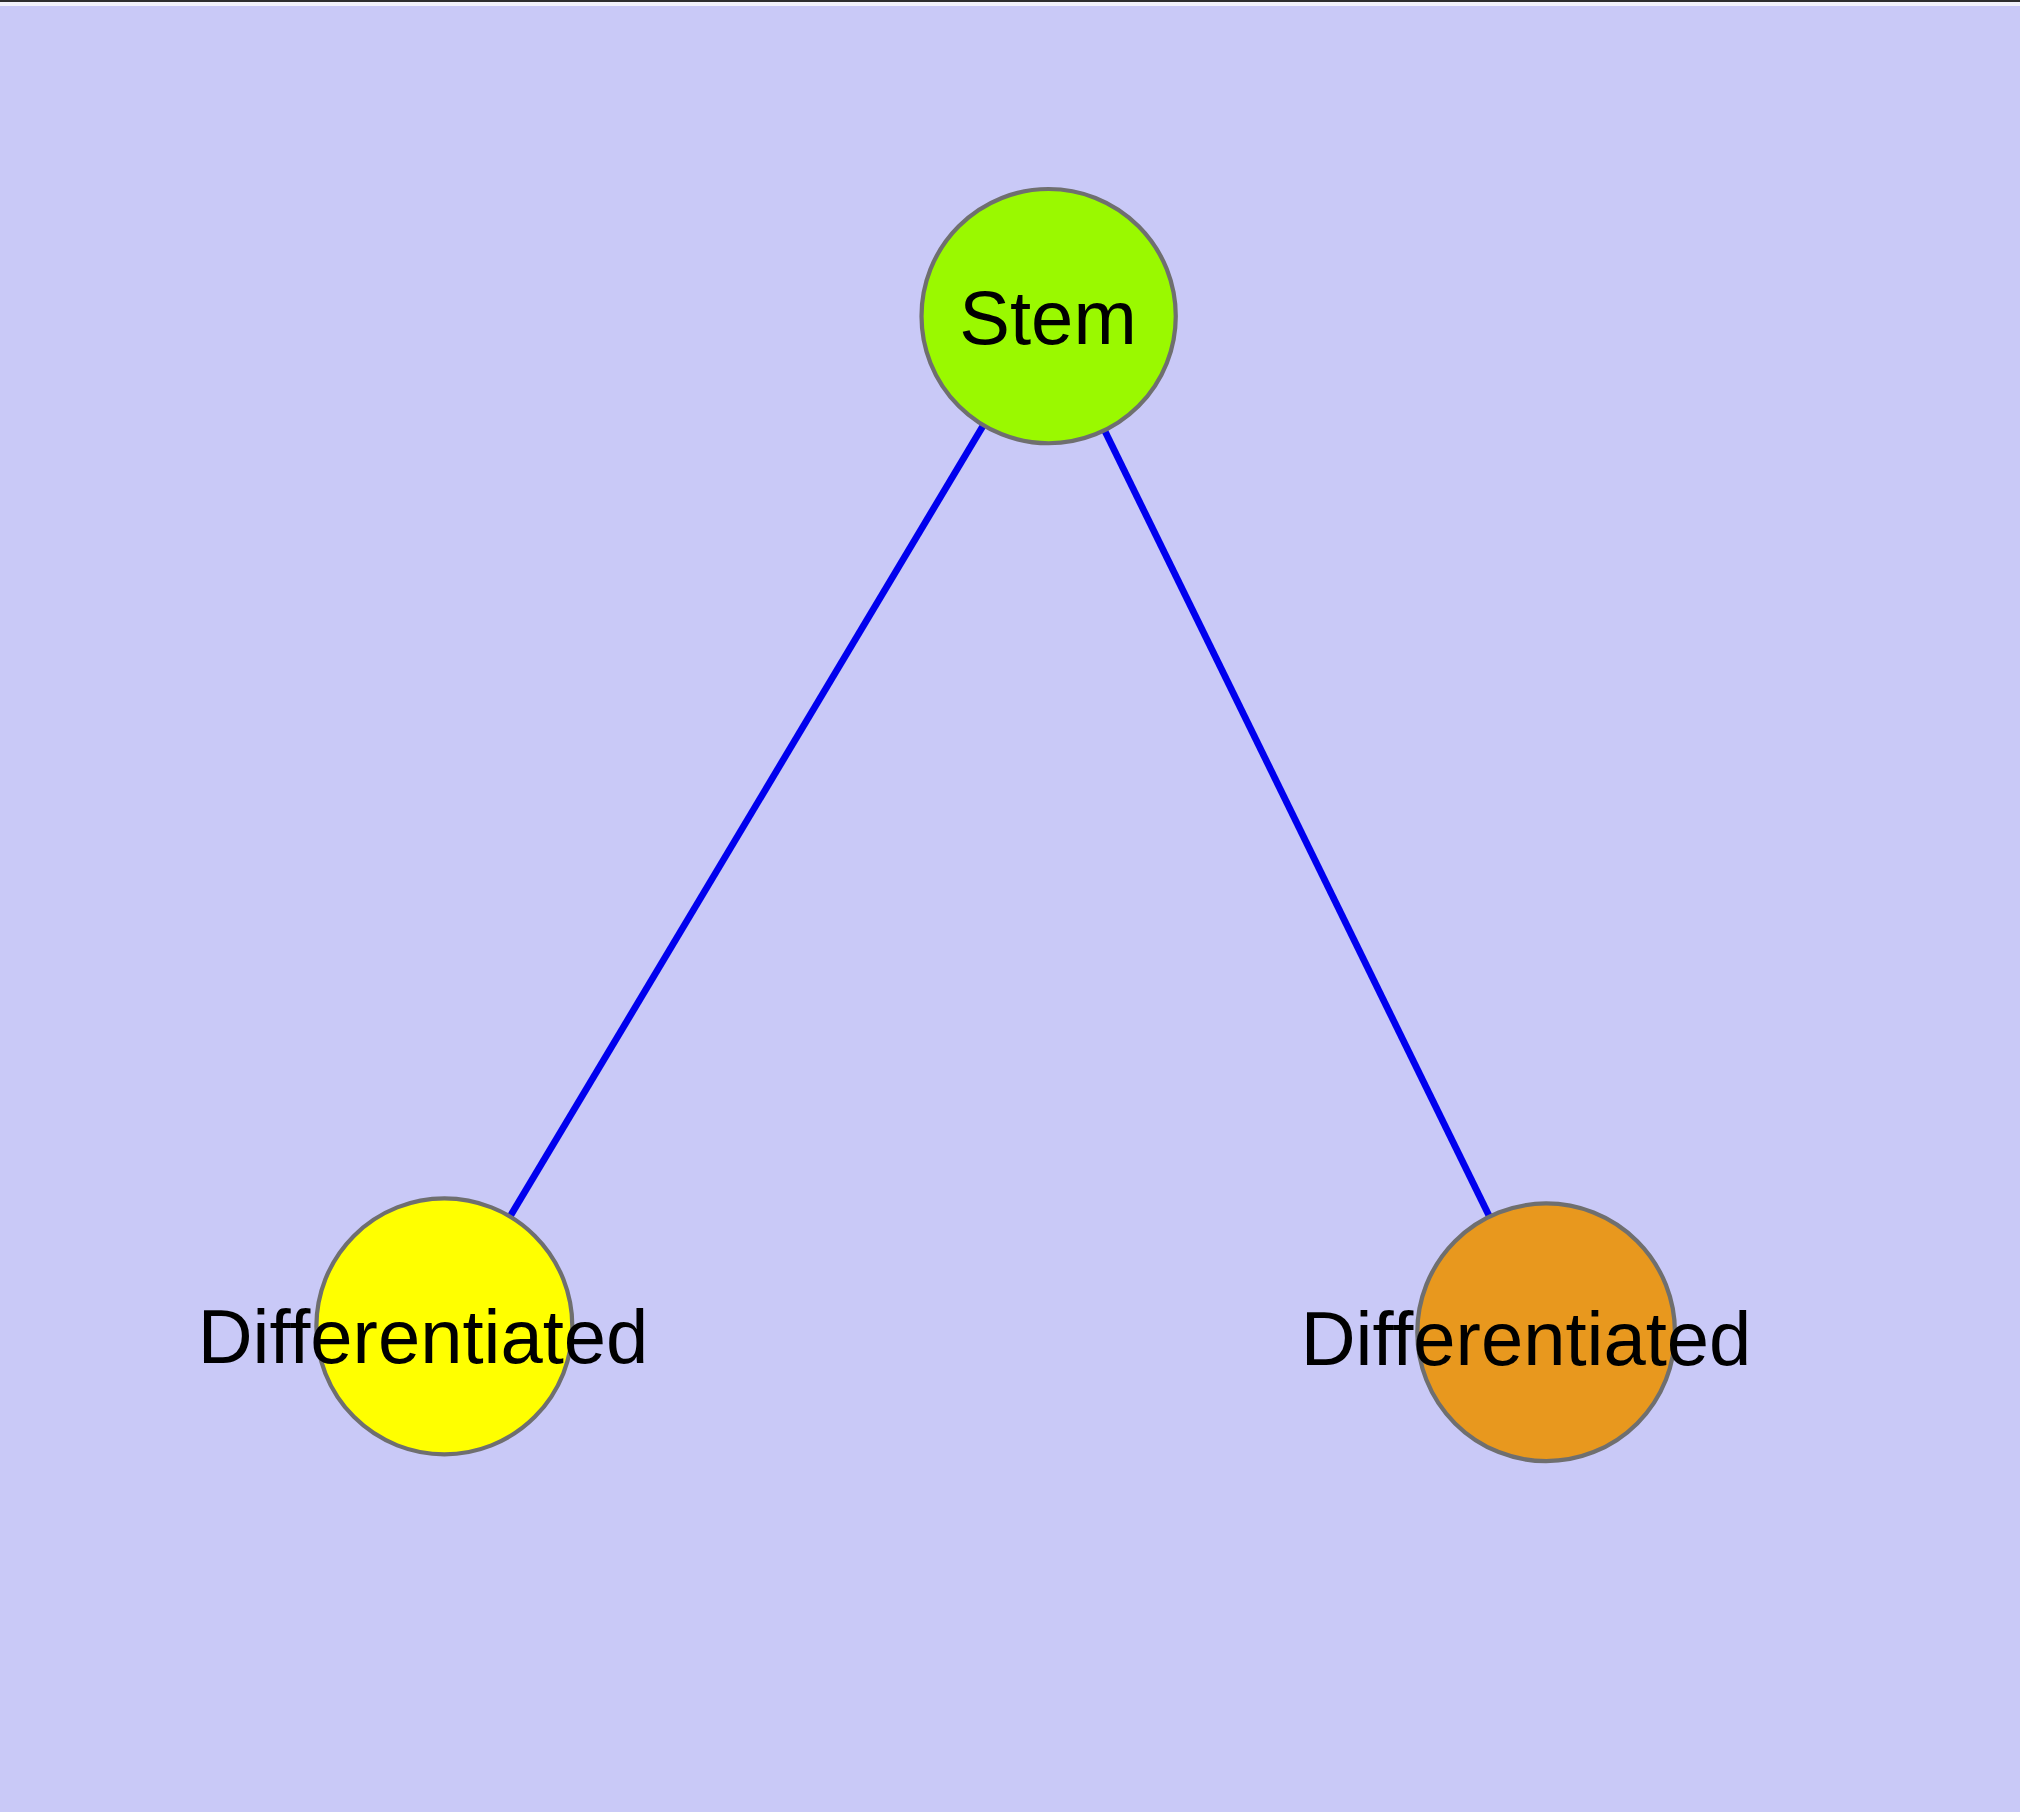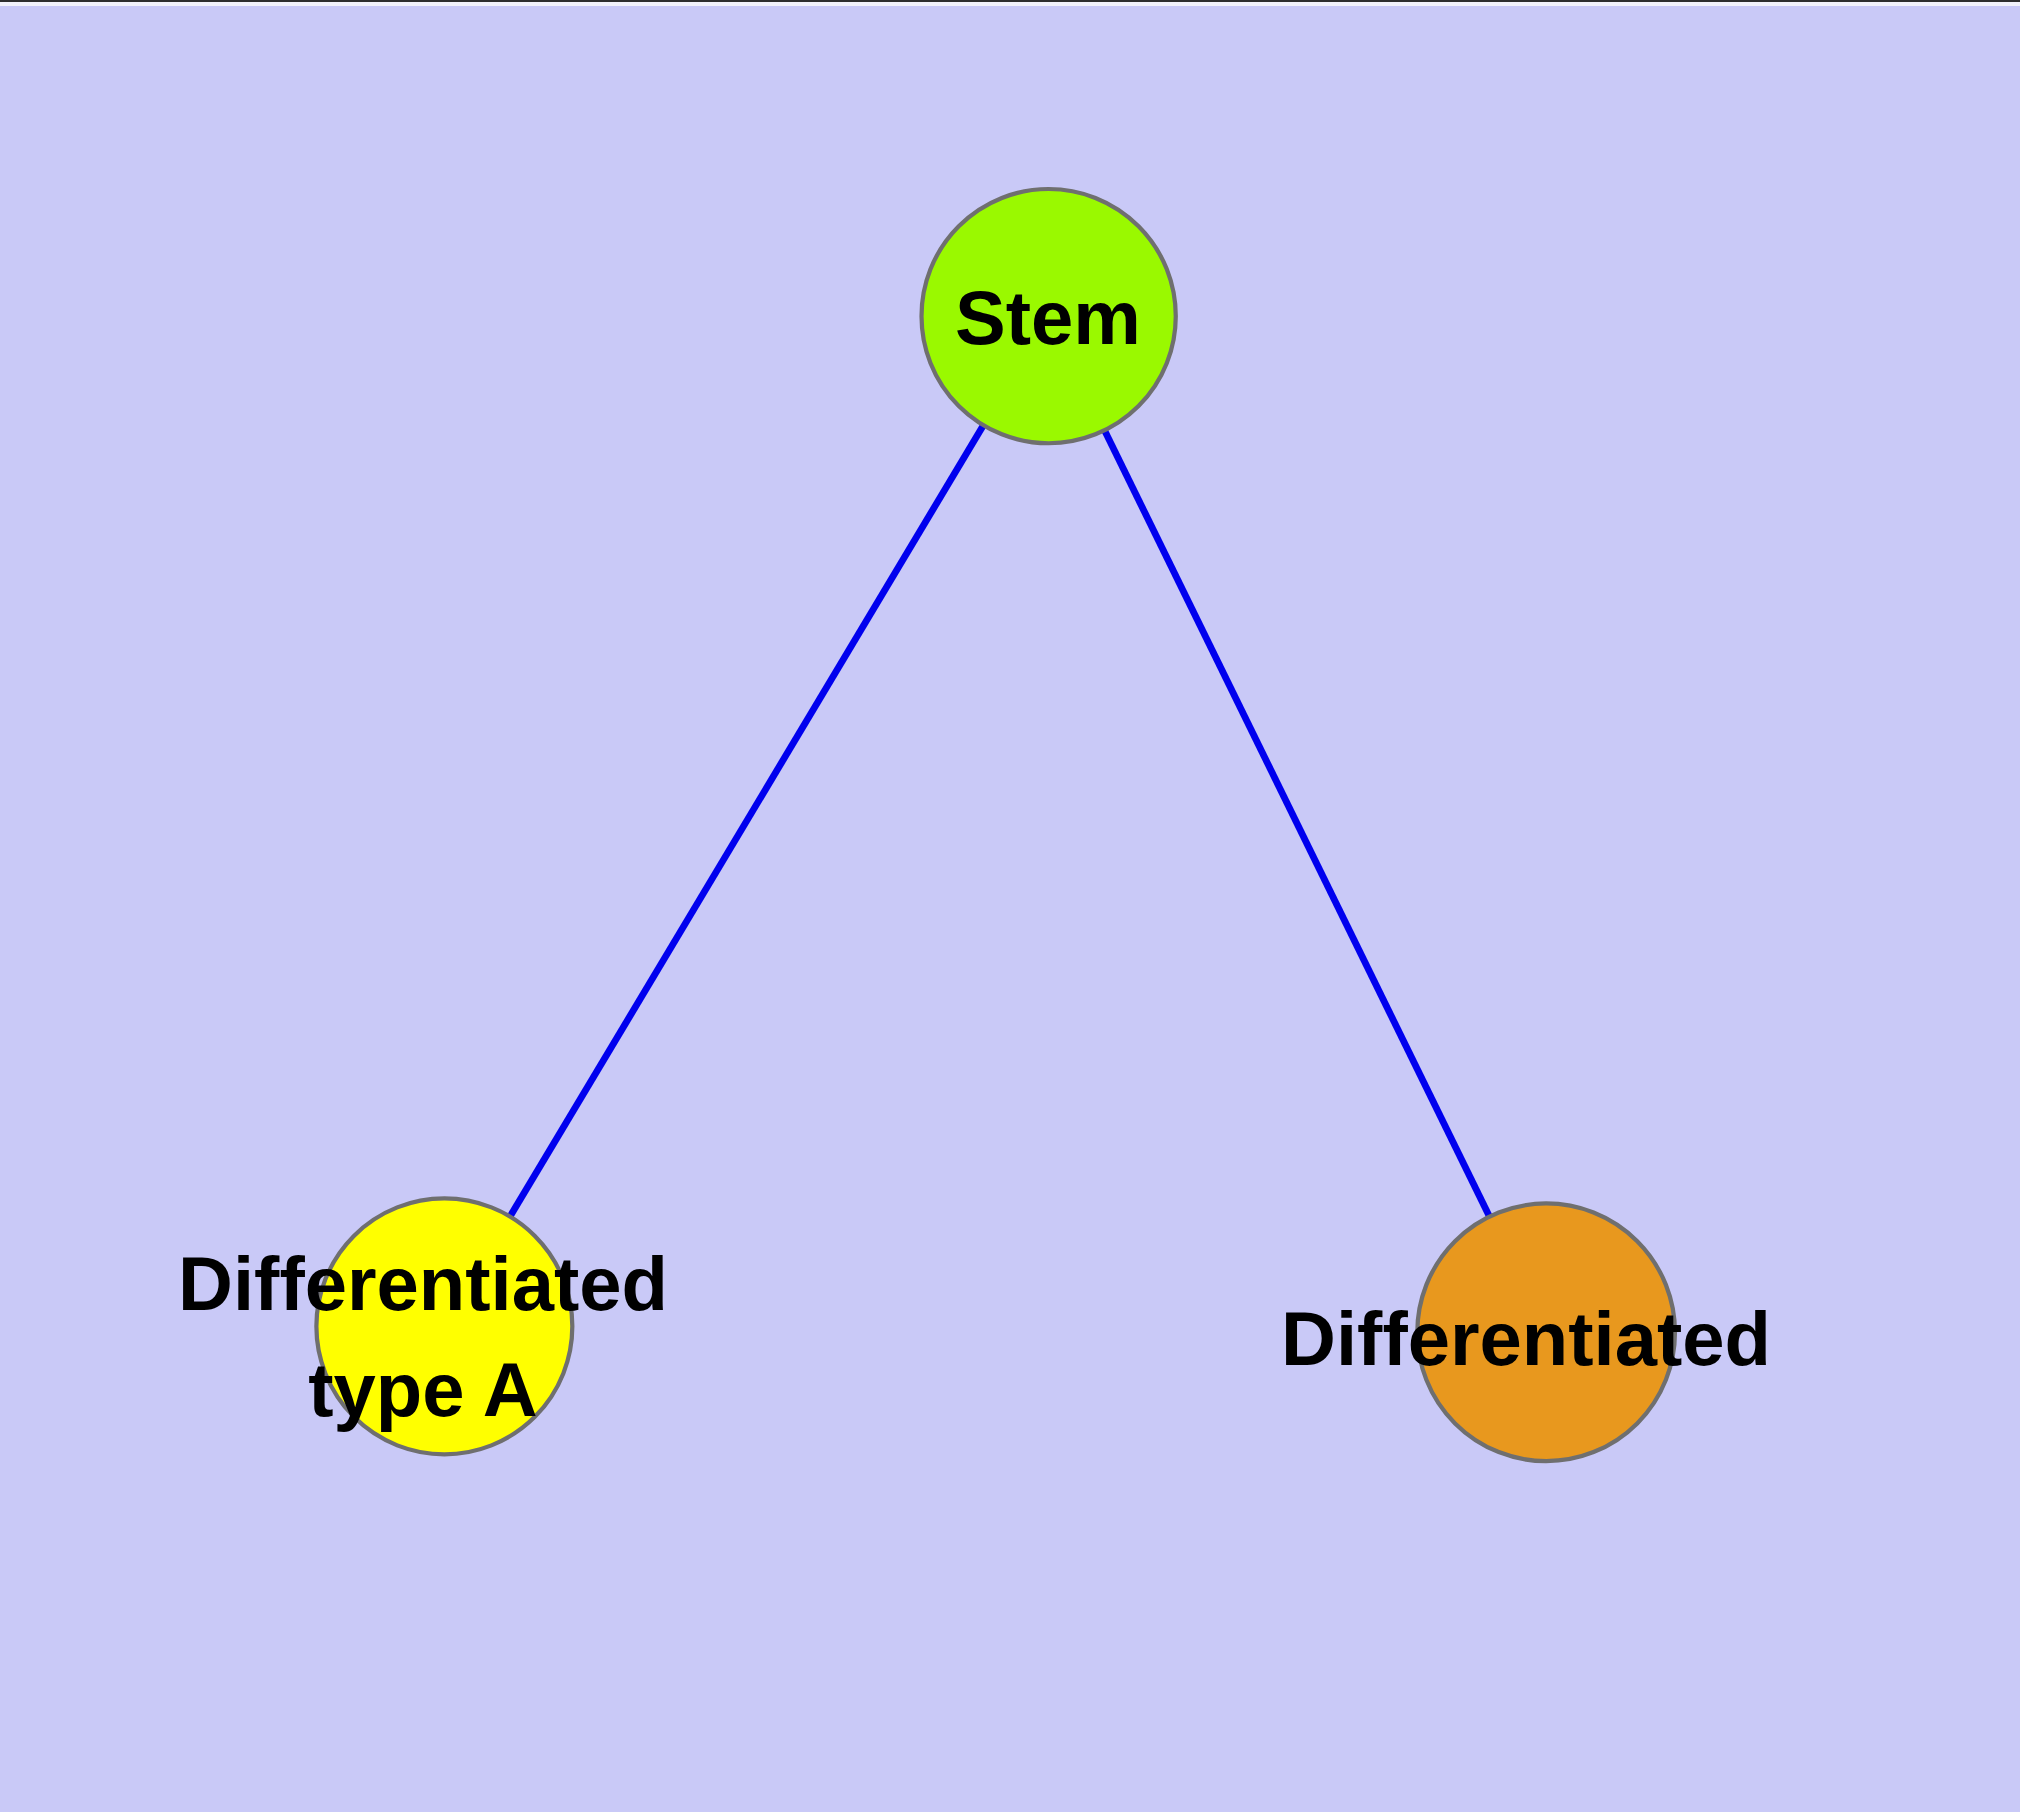--- a/index.html
+++ b/index.html
@@ -37,21 +37,21 @@
     position: absolute;
     top: 0;
     left: 0;
     z-index: 1;
   }
   .node-label {
     position: absolute;
     transform: translate(-50%, -50%);
     z-index: 2;
     color: #000000;
-    font-weight: bold;
+    font-weight: normal;
     font-size: 76px;
     line-height: 106px;
     text-align: center;
     white-space: nowrap;
   }
 </style>
 </head>
 <body>
 
 <div class="canvas" style="background-color: rgb(201, 201, 247);">
@@ -70,21 +70,20 @@
 
     <circle cx="524" cy="1565" r="151" stroke-width="5" fill="#ffff00" stroke="#6f6f6f"></circle>
 
     <circle cx="1824" cy="1572" r="152" stroke-width="5" fill="#e8981e" stroke="#6f6f6f"></circle>
   </svg>
 
   <div class="node-label" style="left:1048px; top:318px;">Stem</div>
 
   <div class="node-label" style="left:423px; top:1337px;">
     <div>Differentiated</div>
-    <div>type A</div>
   </div>
 
   <div class="node-label" style="left:1526px; top:1339px;">
     <div>Differentiated</div>
   </div>
 
 </div>
 
 
 </body></html>

